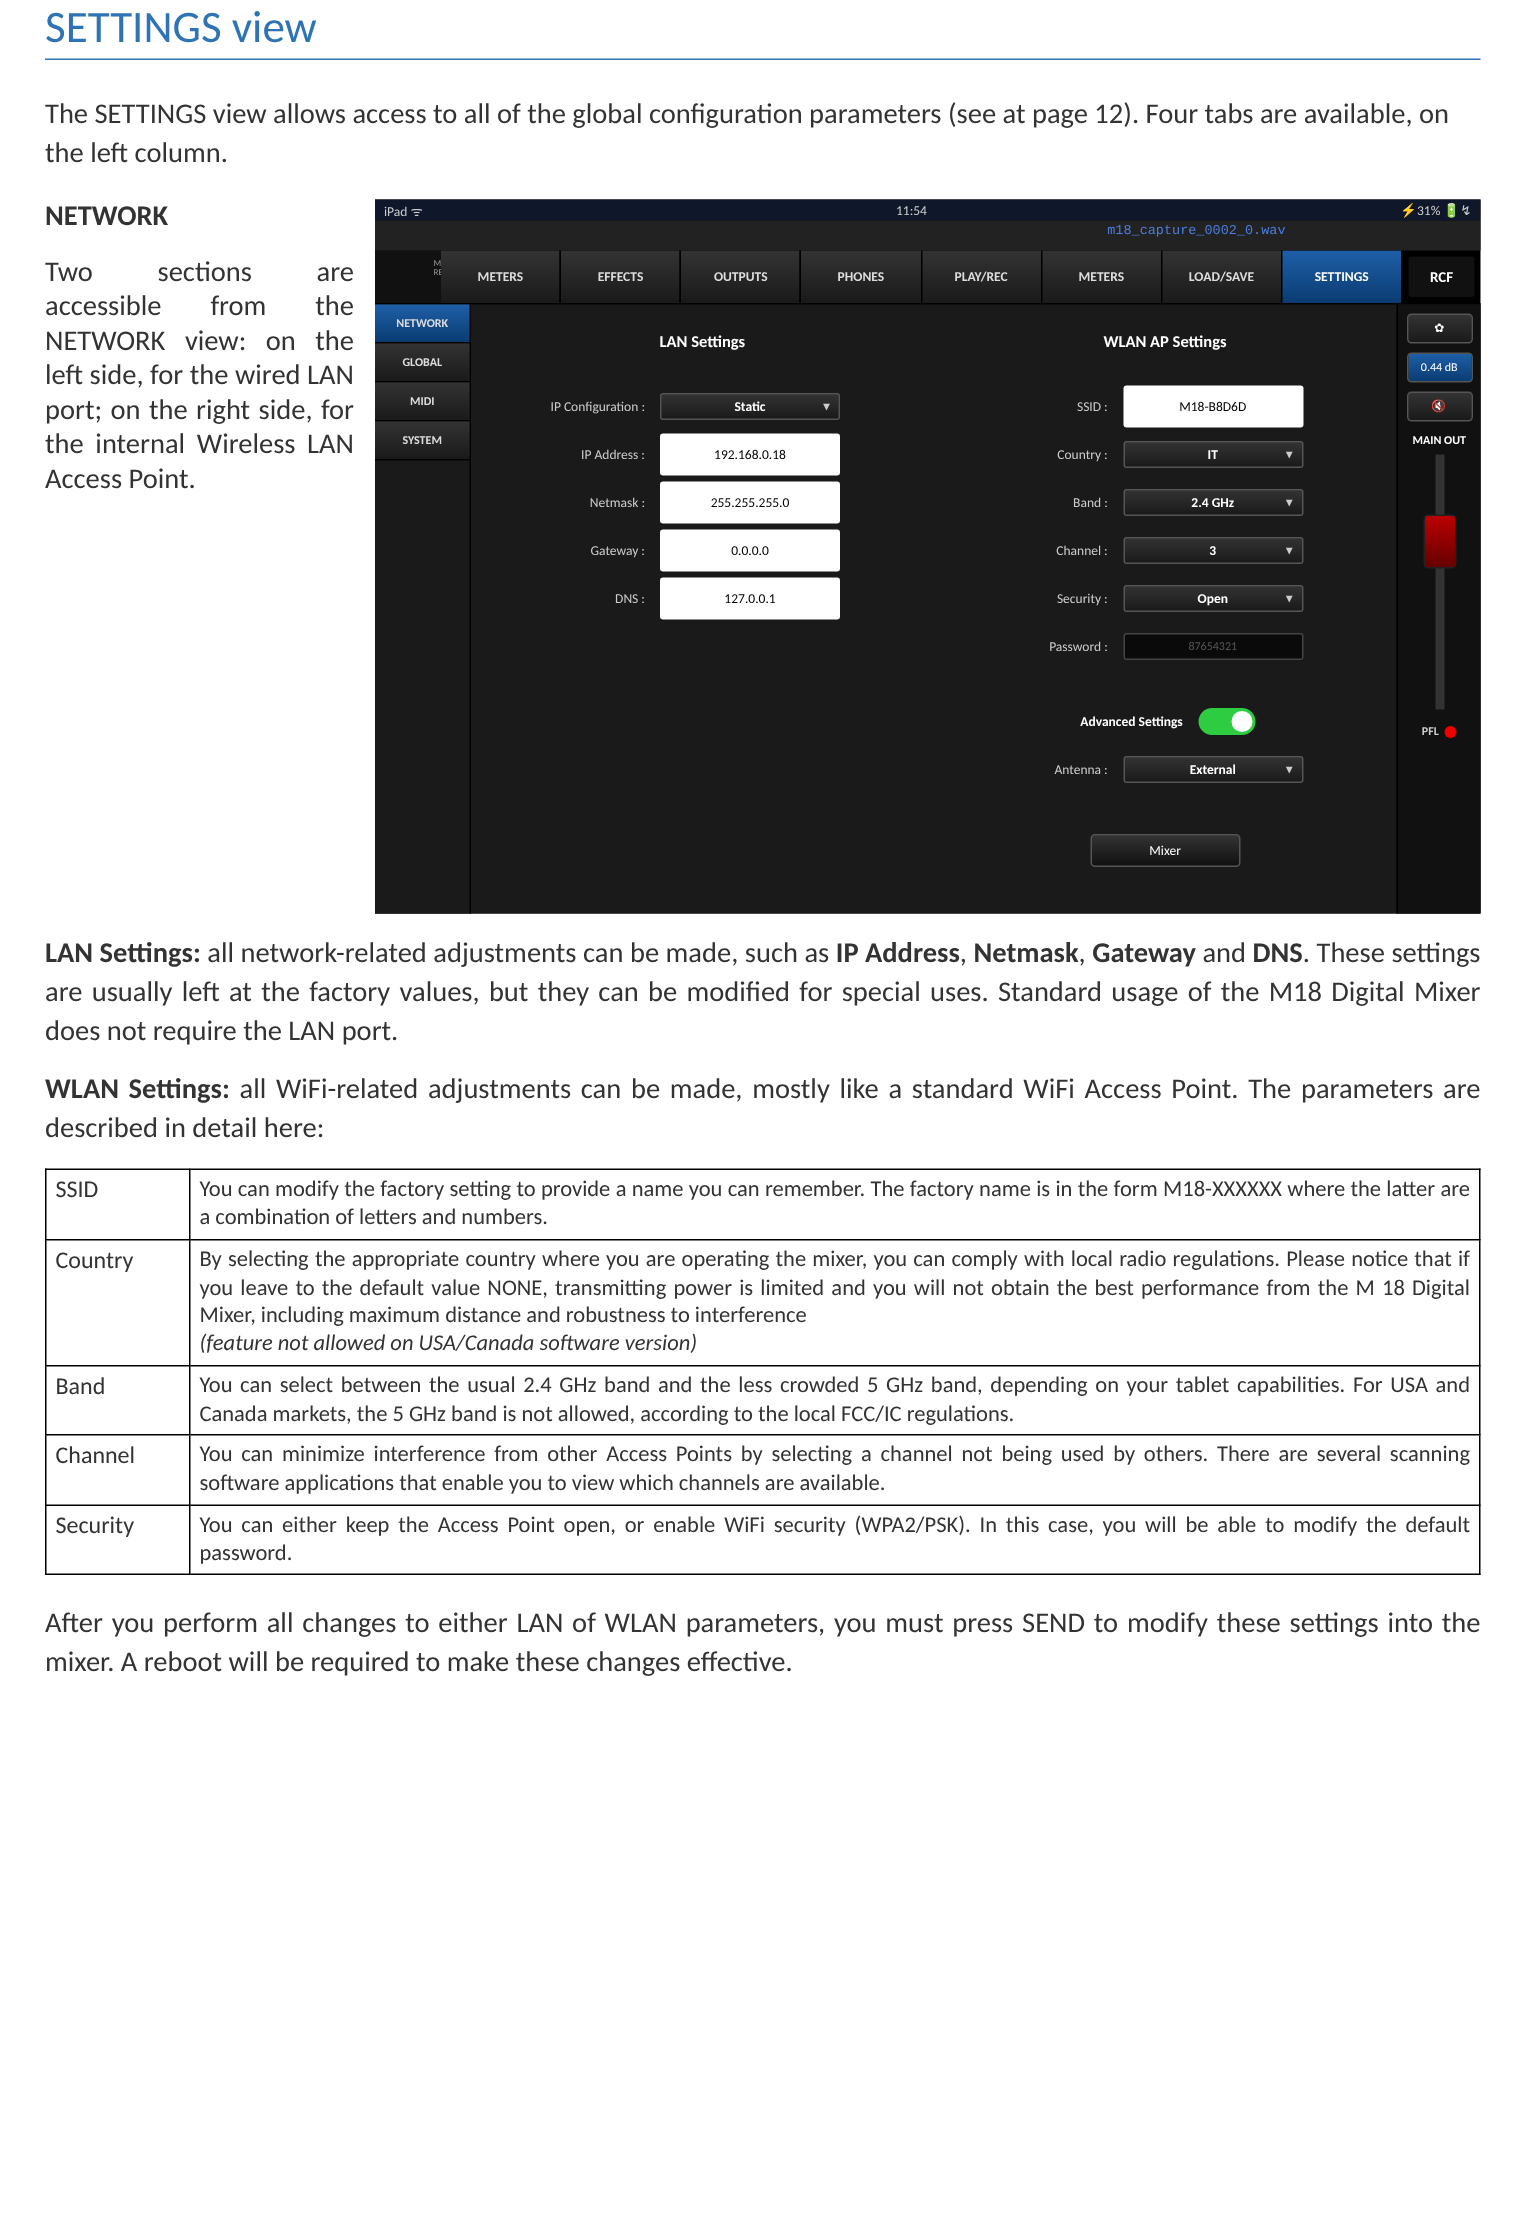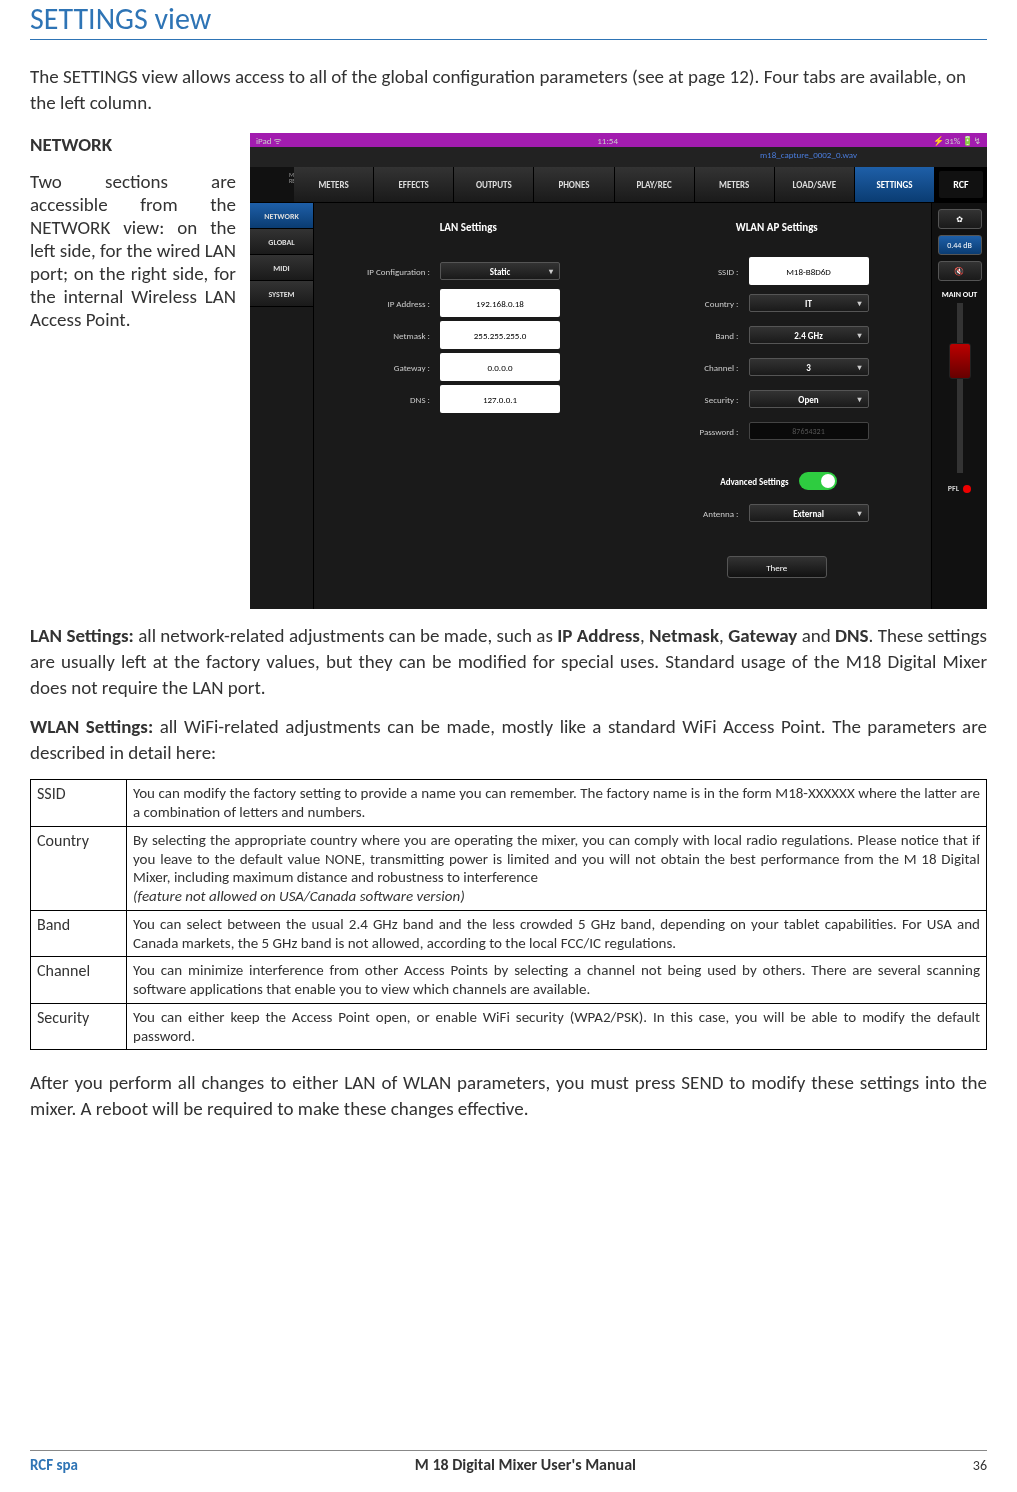--- a/index.html
+++ b/index.html
@@ -6,23 +6,23 @@
   body { font-family: Calibri, Arial, sans-serif; background: #fff; color: #333; }
   .page { width: 1017px; margin: 0 auto; padding: 0 30px; position: relative; min-height: 1492px; }
   .section-title { color: #2e74b5; font-size: 30px; font-weight: 400; border-bottom: 1px solid #2e74b5; margin-bottom: 24px; padding-bottom: 2px; }
   .intro { font-size: 19px; line-height: 1.35; margin-bottom: 18px; }
   .two-col { display: flex; gap: 14px; margin-bottom: 14px; }
   .left-text { width: 206px; }
   .left-text .net-title { font-weight: bold; font-size: 19px; margin-bottom: 14px; }
   .left-text p { font-size: 19px; text-align: justify; hyphens: auto; }
   .screenshot { flex: 1; background: #000; height: 476px; position: relative; }
   
-  .sb { height: 14px; background: #a21caf; color: #ccc; font-size: 9px; display: flex; justify-content: space-between; align-items: center; padding: 0 6px; }
-  
-  .pbar { background: #222; height: 20px; position: relative; }
+  .sb { height: 14px; background: #0f172a; color: #ccc; font-size: 9px; display: flex; justify-content: space-between; align-items: center; padding: 0 6px; }
+  
+  .pbar { background: #222; height: 20px; position: relative; font-family: Liberation Mono, monospace; }
   .pbar .fname { position: absolute; right: 130px; top: 2px; color: #4a7ddd; font-size: 9px; }
   
   .nav-row { display: flex; height: 36px; align-items: stretch; border-bottom: 1px solid #000; }
   .logo-mix { width: 44px; background: #111; color: #fff; font-size: 8px; text-align: center; padding-top: 5px; line-height: 1; font-weight: bold; }
   .logo-mix span { display:block; font-size:6px; font-weight:normal; color:#999;padding-left:39px; }
   .nav-btn { flex: 1; background: linear-gradient(#333,#1a1a1a); color: #ddd; font-size: 9px; display: flex; align-items: center; justify-content: center; border-right: 1px solid #000; font-weight: bold; }
   .nav-btn.active { background: linear-gradient(#1e5fa8,#0a3c72); color: #fff; }
   .logo-rcf { width: 44px; background: #111; color: #fff; font-size: 10px; font-weight: bold; display:flex; align-items:center; justify-content:center; border-radius: 2px; margin: 4px; }
   
   .ui-body { display:flex; height: 406px; background: #1a1a1a; }
@@ -156,21 +156,21 @@
                 <div class="val-empty">87654321</div>
               </div>
           <div class="row-f adv-row">
                 <div class="lbl" style="width:150px; color:#fff; font-weight:bold;">Advanced Settings</div>
                 <div class="toggle"></div>
               </div>
           <div class="row-f">
                 <div class="lbl">Antenna :</div>
                 <div class="val-sel">External</div>
               </div>
-          <div class="reboot-btn">There</div>
+          <div class="reboot-btn">Mixer</div>
         </div>
       </div>
       <div class="main-panel">
         <div class="m-btn">✿</div>
         <div class="m-btn blue">0.44 dB</div>
         <div class="m-btn">
               <span>🔇</span>
             </div>
         <div class="main-label">MAIN OUT</div>
         <div class="fader">
@@ -210,19 +210,14 @@
         </tr>
   <tr>
           <td>Security</td>
           <td>You can either keep the Access Point open, or enable WiFi security (WPA2/PSK). In this case, you will be able to modify the default password.</td>
         </tr>
 </tbody>
     </table>
 
 <p class="para">After you perform all changes to either LAN of WLAN parameters, you must press SEND to modify these settings into the mixer. A reboot will be required to make these changes effective.</p>
 
-<div class="footer">
-  <span class="company">RCF spa</span>
-  <span class="doctitle">M 18 Digital Mixer User's Manual</span>
-  <span>36</span>
+
 </div>
 
-</div>
-
 </body></html>

